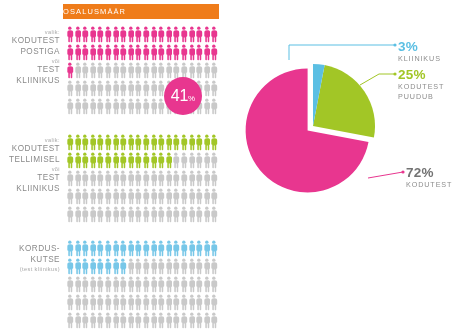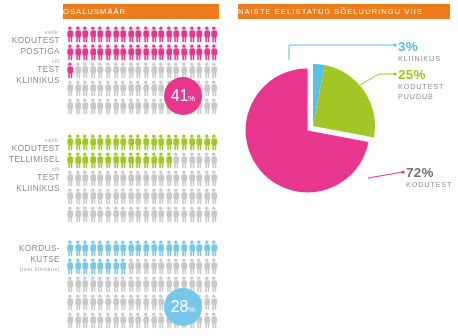--- a/index.html
+++ b/index.html
@@ -1087,30 +1087,24 @@
               <path d="M8 9.2c-3.1 0-5.2 1.6-5.2 4.3v7.6c0 .9.7 1.5 1.5 1.5h.5v10.1c0 1 .8 1.8 1.8 1.8h.6c.5 0 .9-.4.9-.9V24.6h1.8v8.9c0 .5.4.9.9.9h.6c1 0 1.8-.8 1.8-1.8V22.6h.5c.8 0 1.5-.6 1.5-1.5v-7.6c0-2.7-2.1-4.3-5.2-4.3z" fill="#c9c9c9"></path>
             </svg></span></span>
       </div>
   </div>
 
   <div class="badge" id="badge-0">
     <span class="inner">
       <span class="num">41</span><span class="pct">%</span>
     </span>
   </div>
-  <div class="badge" id="badge-2">
-    <span class="inner">
-      <span class="num">28</span><span class="pct">%</span>
-    </span>
-  </div>
 </div>
 
 <div class="panel" id="right-panel">
 
-  <div class="header-bar" id="pie-header">NAISTE EELISTATUD SÕELUURINGU VIIS</div>
 
   <div id="pie-wrap">
     <svg id="pie-svg" width="160" height="160" viewBox="0 0 160 160">
 
       <path id="slice-green" d="M 80 80 L 91.62 19.10 A 62 62 0 0 1 140.90 91.62 Z" fill="#a2c626"></path>
 
       <path id="slice-blue" d="M 80 80 L 80.00 18.00 A 62 62 0 0 1 91.62 19.10 Z" fill="#5bbfe3"></path>
 
       <path id="slice-pink" d="M 74.60640730056947 84.46196792824082 L 135.51 96.08 A 62 62 0 1 1 74.61 22.46 Z" fill="#e8368f"></path>
     </svg>

